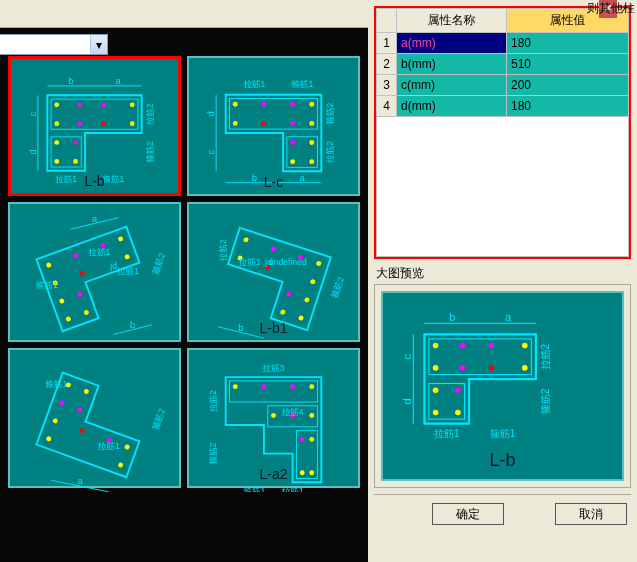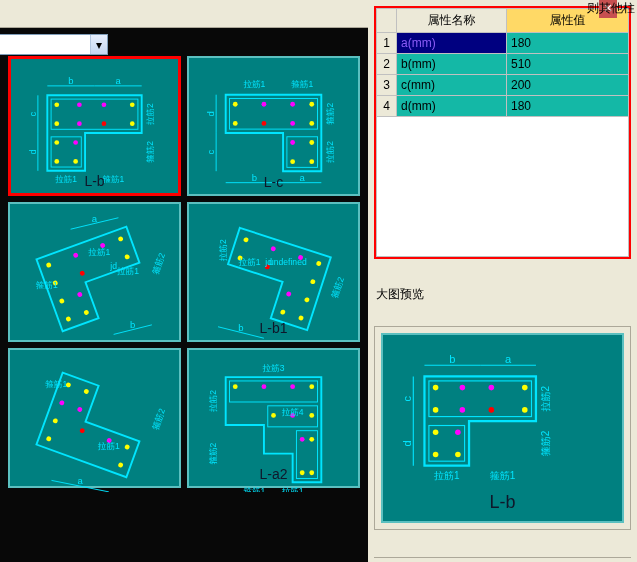--- a/index.html
+++ b/index.html
@@ -1,36 +1,36 @@
 <!DOCTYPE html>
 <html><head>
 <meta charset="utf-8">
 <style>
 * { box-sizing: border-box; margin: 0; padding: 0; }
 body { font-family: "SimSun", "Microsoft YaHei", sans-serif; font-size: 12px; background: #ece9d8; width: 637px; height: 562px; overflow: hidden; }
 .main { display: flex; height: 100%; }
 .left-pane { width: 368px; background: #080808; padding: 8px; position: relative; }
-.right-pane { flex: 1; background: #ece9d8; padding: 6px; display: flex; flex-direction: column; gap: 21px; }
+.right-pane { flex: 1; background: #ece9d8; padding: 6px; display: flex; flex-direction: column; }
 .topbar { position: absolute; top: 0; left: 0; right: 0; height: 28px; background: #ece9d8; border-bottom: 1px solid #aca899; z-index: 5; }
 .dropdown { position: absolute; left: -10px; top: 34px; width: 118px; height: 21px; background: #fff; border: 1px solid #7f9db9; }
 .dropdown .arrow { position: absolute; right: 0; top: 0; width: 17px; height: 19px; background: linear-gradient(#e6eefc,#c5d7f2); border-left: 1px solid #b3c7e0; display: flex; align-items: center; justify-content: center; }
 .grid { display: grid; grid-template-columns: repeat(2,1fr); gap: 6px; margin-top: 48px; }
 .tile { background: #008080; border: 2px solid #5bc0c0; height: 140px; position: relative; cursor: pointer; }
 .tile.sel { border: 3px solid #ff0000; }
 .tile-label { position: absolute; bottom: 4px; left: 0; right: 0; text-align: center; color: #0f172a; font-size: 14px; font-weight: normal; }
 .tile-svg { position: absolute; top: 8px; left: 8px; right: 8px; bottom: 24px; }
 .prop-table { border: 2px solid #ff0000; background: #fff; }
 table { border-collapse: collapse; width: 100%; font-size: 12px; }
 th { background: #ece9d8; border: 1px solid #c0c0c0; padding: 3px 4px; font-weight: normal; }
 th.val { background: #ffd966; }
 th.rownum { width: 20px; }
 td { border: 1px solid #c0c0c0; padding: 3px 4px; background: #14b8a6; }
 td.rownum { background: #ece9d8; text-align: center; width: 20px; }
 td.name { width: 110px; }
-tr.active td.name { background: #000080; color: #8b5cf6; }
+tr.active td.name { background: #000080; color: #ec4899; }
 .white-fill { height: 140px; background: #fff; border: 1px solid #c0c0c0; border-top: none; }
 .preview-label { margin: 6px 0 2px 2px; font-size: 12px; }
 .preview-group { border: 1px solid #aca899; padding: 6px; background: #ece9d8; }
 .preview { background: #008080; border: 2px solid #5bc0c0; height: 190px; position: relative; }
 .preview .tile-label { font-size: 18px; bottom: 8px; }
 .btns { display: flex; justify-content: flex-end; gap: 12px; padding: 8px 4px 0; border-top: 1px solid #aca899; margin-top: 6px; }
 .btn { width: 72px; height: 22px; background: #ece9d8; border: 1px solid #555; font-size: 12px; cursor: pointer; margin-left: 39px; }
 .righttext { position: absolute; right: 2px; top: 0; font-size: 12px; }
 .topclose { position: absolute; right: 20px; top: 0; width: 18px; height: 18px; background: #c75050; color: #fff; text-align: center; line-height: 16px; font-size: 11px; }
 </style>

